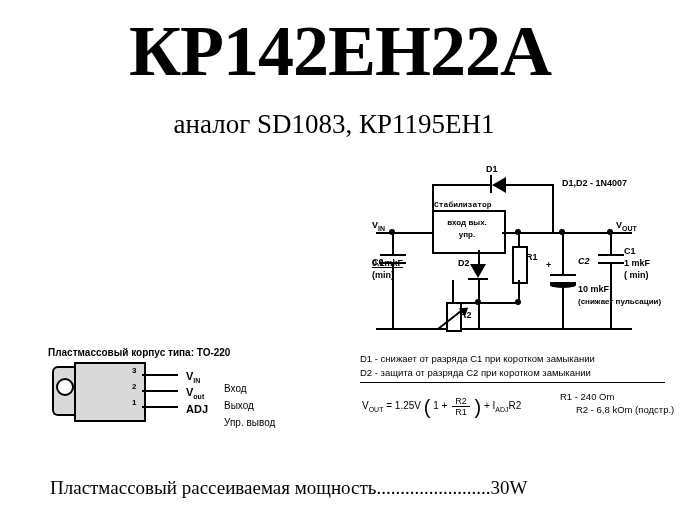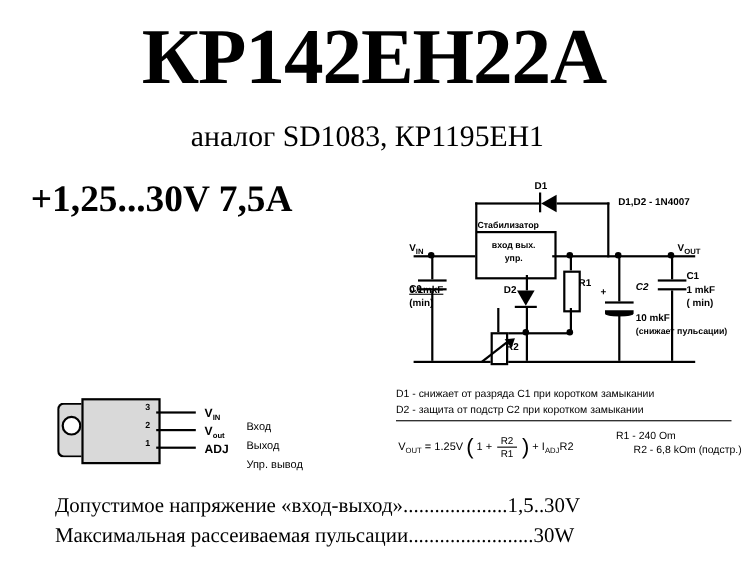--- a/index.html
+++ b/index.html
@@ -81,21 +81,21 @@
   .lbl.s8 { font-size: 8px; }
 
   
   .reg-box {
     position: absolute;
     border: 2px solid #000;
     background: #fff;
   }
   .reg-title {
     position: absolute;
-    font-family: Liberation Sans, sans-serif;
+    font-family: Liberation Mono, monospace;
     font-size: 8px;
     font-weight: bold;
     white-space: nowrap;
   }
   .reg-inner {
     position: absolute;
     font-family: "Liberation Sans", sans-serif;
     font-size: 8px;
     font-weight: bold;
     line-height: 10px;
@@ -249,21 +249,20 @@
     height: 1px;
   }
 </style>
 </head>
 <body>
 
 <div class="sheet">
 
   <div class="title-main">КР142ЕН22А</div>
   <div class="title-sub">аналог SD1083, КР1195ЕН1</div>
-  <div class="title-range">+1,25...30V  7,5A</div>
 
   <div class="schem">
 
     <div class="wire h" style="left:66px; top:24px; width:60px;"></div>
 
     <div class="diode-tri" style="left:126px; top:17px; border-top:8px solid transparent; border-bottom:8px solid transparent; border-right:14px solid #000;"></div>
     <div class="diode-bar" style="left:124px; top:15px; width:2px; height:18px;"></div>
     <div class="wire h" style="left:140px; top:24px; width:48px;"></div>
     <div class="lbl b" style="left:120px; top:4px;">D1</div>
     <div class="lbl b" style="left:196px; top:18px;">D1,D2 - 1N4007</div>
@@ -330,20 +329,21 @@
     <div class="wire v" style="left:244px; top:72px; height:22px;"></div>
     <div class="cap-plate" style="left:232px; top:94px; width:26px;"></div>
     <div class="cap-plate" style="left:232px; top:102px; width:26px;"></div>
     <div class="wire v" style="left:244px; top:104px; height:64px;"></div>
     <div class="dot" style="left:241px; top:69px;"></div>
     <div class="lbl b" style="left:258px; top:86px;">C1</div>
     <div class="lbl b" style="left:258px; top:98px;">1 mkF</div>
     <div class="lbl b" style="left:258px; top:110px;">( min)</div>
   </div>
 
+  <div class="pkg-caption">Пластмассовый корпус типа: ТО-220</div>
 
   <div class="pkg">
     <div class="pkg-tab"></div>
     <div class="pkg-hole"></div>
     <div class="pkg-body"></div>
 
     <div class="pin" style="left:90px; top:12px;"></div>
     <div class="pin" style="left:90px; top:28px;"></div>
     <div class="pin" style="left:90px; top:44px;"></div>
 
@@ -354,40 +354,37 @@
 
   <div class="pin-label" style="left:186px; top:370px;"><span>V</span><sub>IN</sub></div>
   <div class="pin-label" style="left:186px; top:386px;"><span>V</span><sub>out</sub></div>
   <div class="pin-label" style="left:186px; top:403px;"><span>ADJ</span></div>
 
   <div class="pin-ru" style="left:224px; top:371px;">Вход</div>
   <div class="pin-ru" style="left:224px; top:388px;">Выход</div>
   <div class="pin-ru" style="left:224px; top:405px;">Упр. вывод</div>
 
   <div class="note" style="left:360px; top:352px;">D1 - снижает от разряда C1 при коротком замыкании</div>
-  <div class="note" style="left:360px; top:366px;">D2 - защита от подстр C2 при коротком замыкании</div>
+  <div class="note" style="left:360px; top:366px;">D2 - защита от разряда C2 при коротком замыкании</div>
 
   <div class="hr-sep" style="left:360px; top:382px; width:305px;"></div>
 
   <div class="formula" style="left:362px; top:396px;">
     <span>V</span><sub style="font-size:7px">OUT</sub>
     <span>= 1.25V</span>
     <span class="paren">(</span>
     <span>1 +</span>
     <span class="frac">
       <span class="num">R2</span>
       <span class="den">R1</span>
     </span>
     <span class="paren">)</span>
     <span>+ I</span><sub style="font-size:7px">ADJ</sub><span>R2</span>
   </div>
 
   <div class="rvals" style="left:560px; top:390px;">R1 - 240 Om</div>
   <div class="rvals" style="left:576px; top:403px;">R2 - 6,8 kOm (подстр.)</div>
 
-  <div class="spec" style="left:50px; top:448px;">
-    <span>Допустимое напряжение «вход-выход»</span><span>....................</span><span>1,5..30V</span>
+  <div class="spec" style="left:50px; top:476px;">
+    <span>Пластмассовый рассеиваемая мощность</span><span>........................</span><span>30W</span>
   </div>
-  <div class="spec" style="left:50px; top:476px;">
-    <span>Максимальная рассеиваемая пульсации</span><span>........................</span><span>30W</span>
-  </div>
 
 </div>
 
 </body></html>

